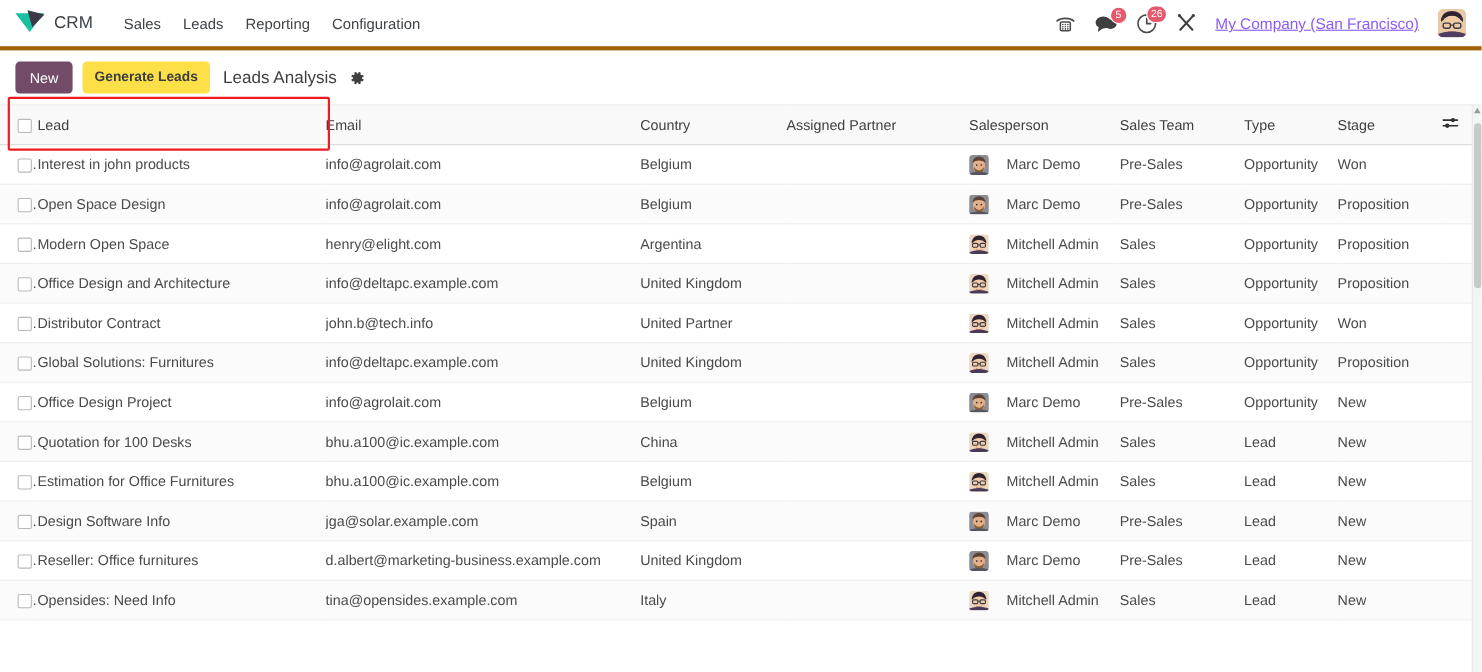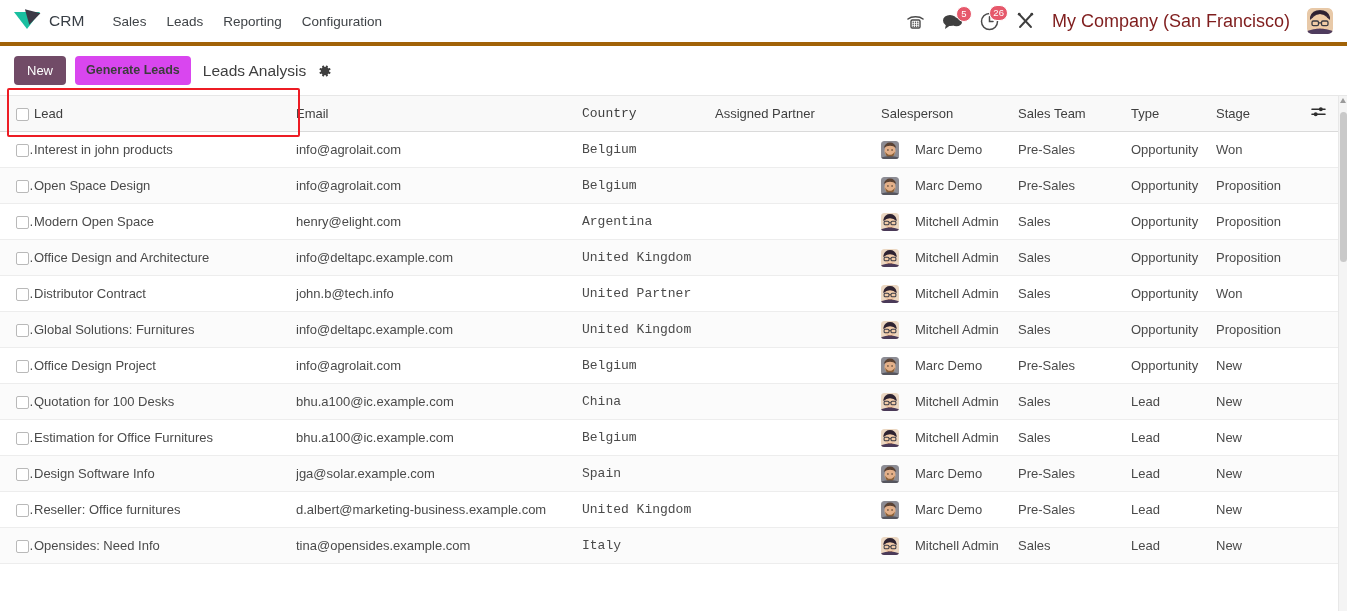--- a/index.html
+++ b/index.html
@@ -83,24 +83,25 @@
     height: 16px;
     border-radius: 9px;
     display: flex;
     align-items: center;
     justify-content: center;
     padding: 0 3px;
     font-weight: 500;
     border: 1.5px solid #fff;
   }
   .company-name {
-    font-size: 18px;
-    color: #7f1d1d;
+    font-size: 14px;
+    color: #8b5cf6;
     cursor: pointer;
     white-space: nowrap;
+    text-decoration: underline;
   }
   .user-avatar {
     width: 26px; height: 26px;
     border-radius: 5px;
     overflow: hidden;
     cursor: pointer;
     flex: 0 0 auto;
   }
 
   
@@ -122,21 +123,21 @@
     color: #ffffff;
     border: none;
     border-radius: 4px;
     font-size: 13px;
     font-weight: 500;
     padding: 5px 13px;
     cursor: pointer;
     line-height: 1.5;
   }
   .btn-generate {
-    background: #d946ef;
+    background: #fde047;
     color: #3c3c3c;
     border: none;
     border-radius: 4px;
     font-size: 12.5px;
     font-weight: 600;
     padding: 5px 11px;
     cursor: pointer;
     line-height: 1.55;
   }
   .breadcrumb {
@@ -318,21 +319,21 @@
     width: 13px; height: 13px;
     border: 1px solid #b9b9b9;
     border-radius: 2px;
     background: #fff;
     display: inline-block;
     cursor: pointer;
     vertical-align: middle;
   }
   .col-lead    { width: 262px; }
   .col-email   { width: 286px; }
-  .col-country { width: 133px; font-family: Liberation Mono, monospace; }
+  .col-country { width: 133px; }
   .col-partner { width: 166px; }
   .col-person  { width: 137px; }
   .col-team    { width: 113px; }
   .col-type    { width: 85px; }
   .col-stage   { width: 95px; }
   .col-opt     { width: 36px; text-align: center; padding-right: 0 !important; }
 
   .sales-cell { display: flex; align-items: center; gap: 16px; }
   .mini-avatar {
     width: 18px; height: 18px;

